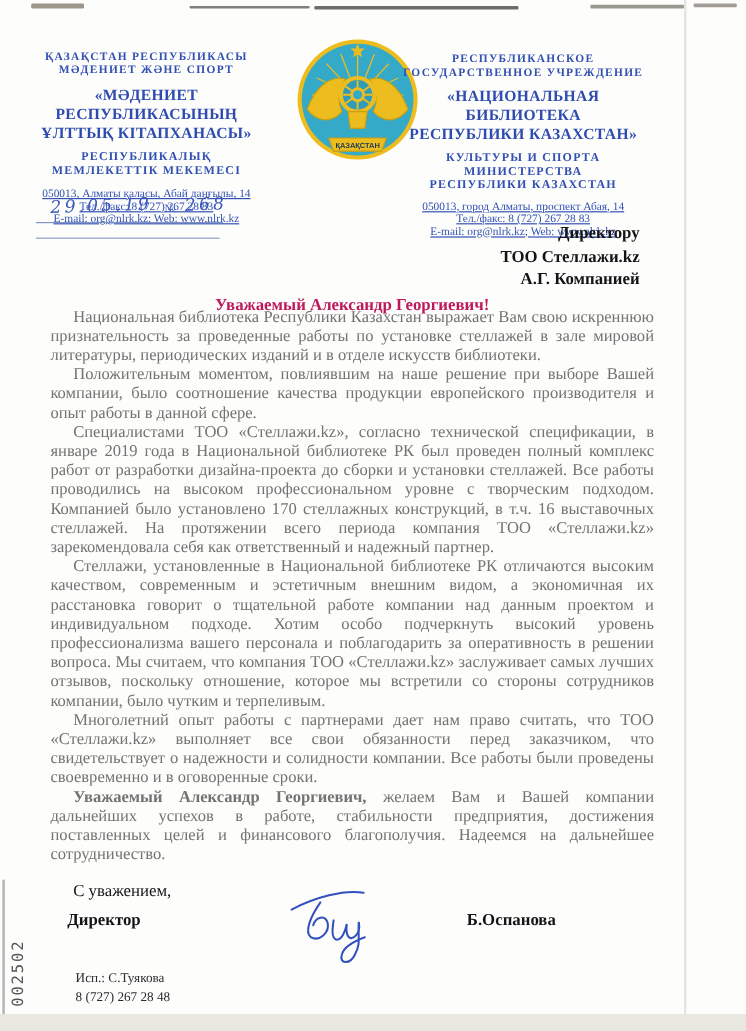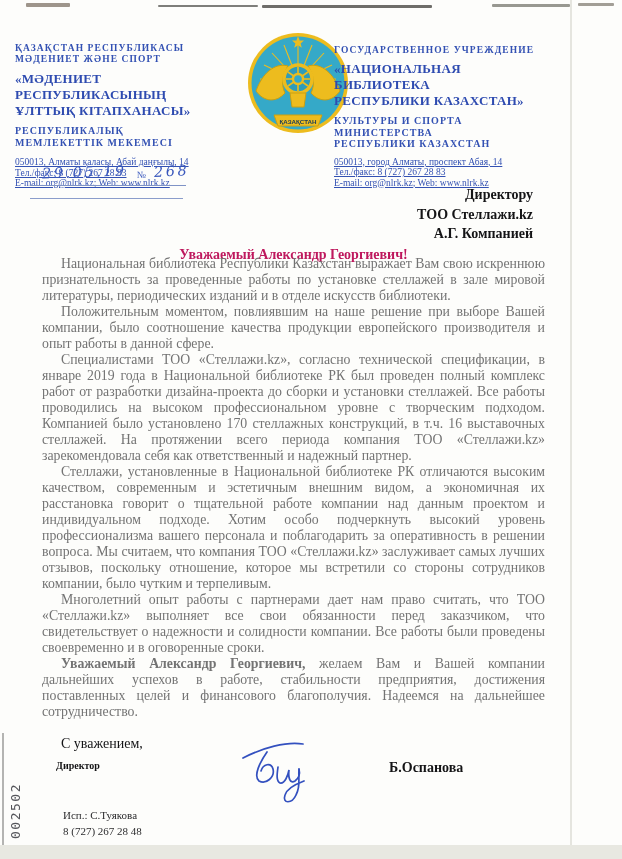--- a/index.html
+++ b/index.html
@@ -8,21 +8,21 @@
     background:#fdfdfb;
     font-family:"Liberation Serif", serif;
     color:#1d1d20;
   }
   
   .artifact{position:absolute;border-radius:1px;}
   .edge-right{position:absolute;left:570px;top:0;width:2px;height:845px;background:rgba(175,175,160,.30);}
   .edge-left{position:absolute;left:2px;top:733px;width:2px;height:126px;background:rgba(70,70,70,.40);}
   .bottom-band{position:absolute;left:0;top:845px;width:622px;height:14px;background:#e8e8e1;}
   
-  .hdr{position:absolute;text-align:left;color:#3351b3;}
+  .hdr{position:absolute;text-align:center;color:#3351b3;}
   .hdr-left{left:15px;top:43px;width:214px;}
   .hdr-right{left:334px;top:45px;width:204px;}
   .hdr .sm{font-size:9.5px;line-height:11px;font-weight:700;letter-spacing:1.1px;}
   .hdr .title{font-size:13px;line-height:16px;font-weight:700;letter-spacing:.3px;margin-top:6px;color:#2e4bb0;}
   .hdr .sub{font-size:10px;line-height:11.5px;font-weight:700;letter-spacing:1px;margin-top:6px;}
   .hdr .addr{font-size:9.5px;line-height:10.5px;font-weight:400;letter-spacing:0;margin-top:9px;text-decoration:underline;}
   .hdr-right .title{margin-top:5px;}
   .hdr-right .addr{margin-top:7px;}
   
   .emblem{position:absolute;left:246px;top:31px;width:104px;height:104px;}
@@ -37,21 +37,21 @@
   .recipient{position:absolute;left:339px;top:185px;width:194px;text-align:right;
     font-weight:700;font-size:14px;line-height:19.5px;color:#141416;}
   
   .salutation{position:absolute;left:42px;top:247px;width:503px;text-align:center;
     font-weight:700;font-size:14px;color:#be185d;}
   .bodytext{position:absolute;left:42px;top:256px;width:503px;
     font-size:13.8px;line-height:16px;text-align:justify;color:#737373;}
   .bodytext p{margin:0;text-indent:19px;}
   
   .respect{position:absolute;left:61px;top:736px;font-weight:400;font-size:14px;color:#141416;}
-  .position{position:absolute;left:56px;top:760px;font-weight:700;font-size:10px;color:#141416;}
+  .position{position:absolute;left:56px;top:760px;font-weight:700;font-size:14px;color:#141416;}
   .signer{position:absolute;left:389px;top:760px;font-weight:700;font-size:14px;color:#141416;}
   .signature{position:absolute;left:230px;top:731px;width:92px;height:78px;}
   
   .executor{position:absolute;left:63px;top:808px;font-size:11px;line-height:15.5px;color:#2c2c2e;}
   
   .stamp-vert{position:absolute;left:8px;top:767px;height:72px;width:18px;
     writing-mode:vertical-rl;transform:rotate(180deg);
     font-family:"DejaVu Sans Mono", monospace;font-size:13px;letter-spacing:1.5px;color:#54555a;}
 </style>
 </head>
@@ -112,20 +112,21 @@
       </g>
       <circle cx="52" cy="48" r="5" fill="#35a9c8" stroke="#edbc1e" stroke-width="2.4"></circle>
       <polygon points="52,5 53.6,9.5 58,9.5 54.6,12.4 55.8,16.8 52,14.2 48.2,16.8 49.4,12.4 46,9.5 50.4,9.5" fill="#edbc1e"></polygon>
       <path d="M44,62 L60,62 L58,76 L46,76 Z" fill="#edbc1e" stroke="#caa010" stroke-width="1"></path>
       <path d="M28,84 L76,84 L72,95 L32,95 Z" fill="#edbc1e" stroke="#caa010" stroke-width="1"></path>
       <text x="52" y="92.5" font-size="6.2" text-anchor="middle" fill="#173a5a" font-family="Liberation Sans, sans-serif" font-weight="bold">ҚАЗАҚСТАН</text>
     </svg>
   </div>
 
   <div class="hdr hdr-right">
+    <div class="sm">РЕСПУБЛИКАНСКОЕ</div>
     <div class="sm">ГОСУДАРСТВЕННОЕ УЧРЕЖДЕНИЕ</div>
     <div class="title">
       <div>«НАЦИОНАЛЬНАЯ БИБЛИОТЕКА</div>
       <div>РЕСПУБЛИКИ КАЗАХСТАН»</div>
     </div>
     <div class="sub">
       <div>КУЛЬТУРЫ И СПОРТА</div>
       <div>МИНИСТЕРСТВА</div>
       <div>РЕСПУБЛИКИ  КАЗАХСТАН</div>
     </div>

